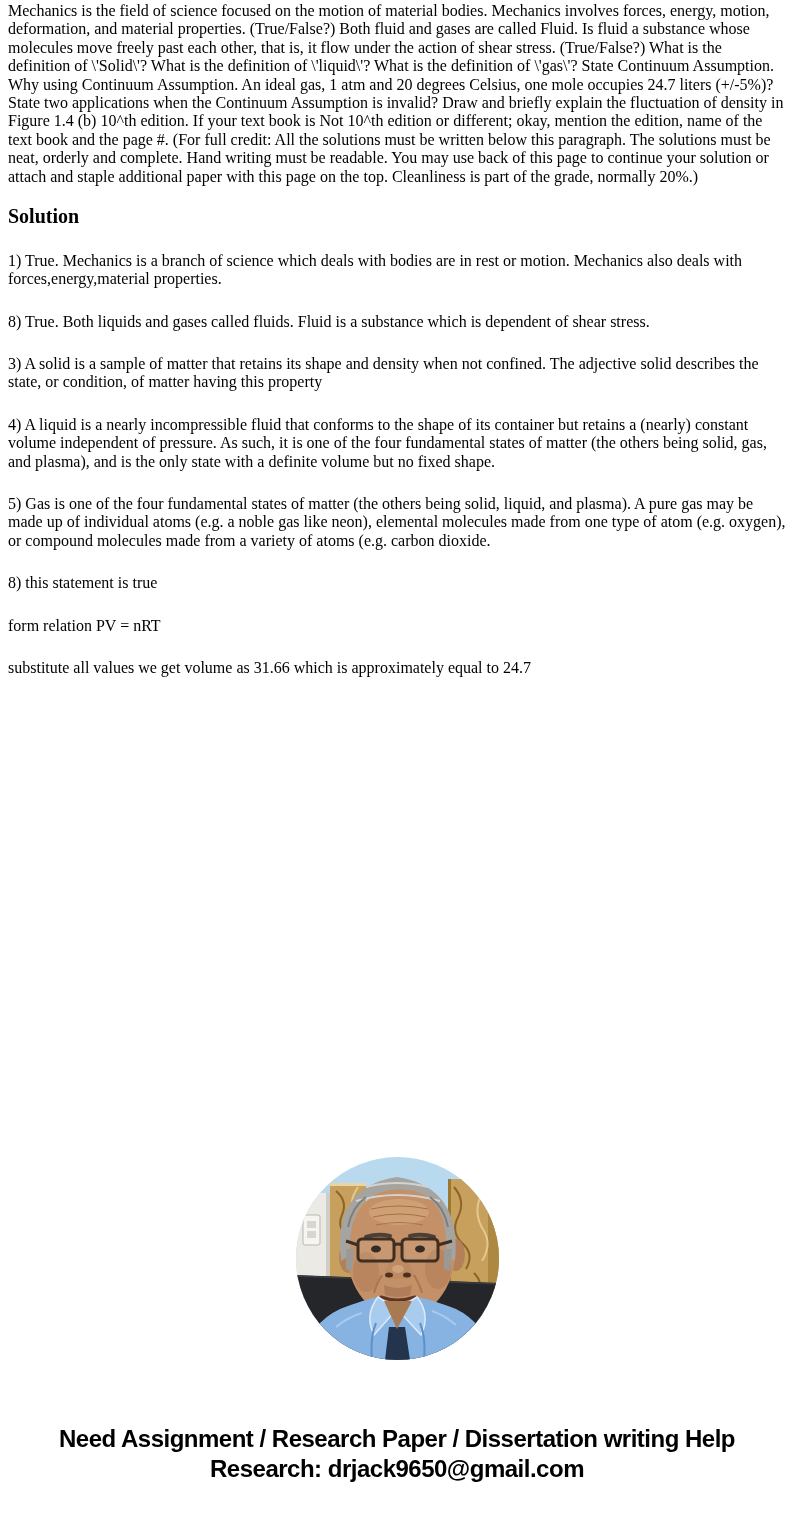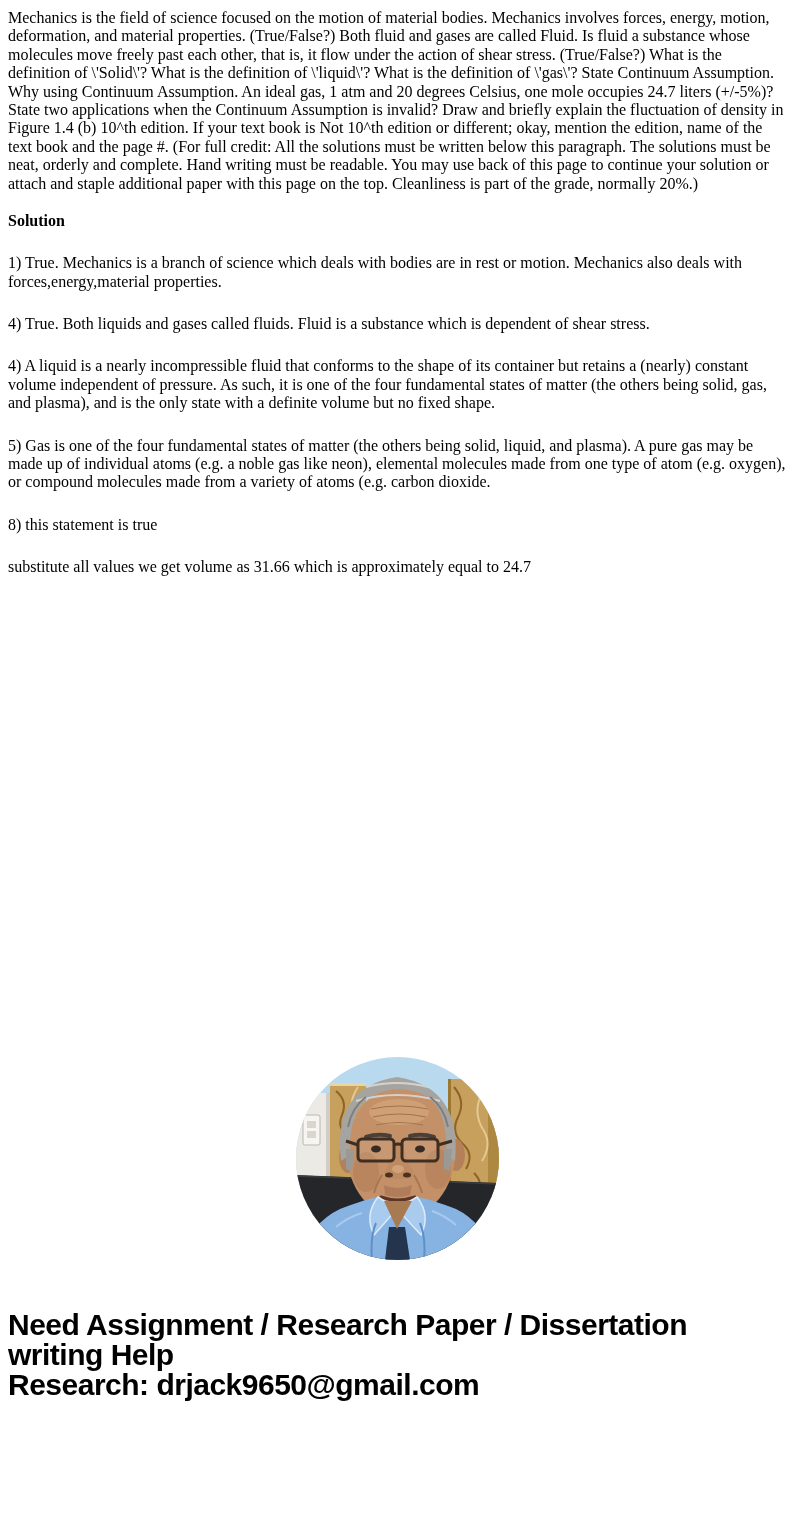--- a/index.html
+++ b/index.html
@@ -6,58 +6,61 @@
   body {
     background: #ffffff;
     color: #000000;
     font-family: "Liberation Serif", serif;
     font-size: 16px;
     line-height: 1.15;
   }
   .page {
     width: 778px;
     margin: 0 auto;
-    padding: 9px 8px 26px 8px;
+    padding: 2px 8px 26px 8px;
   }
   .question { margin: 0; }
   .solution-heading {
-    font-size: 16px;
+    font-size: 20px;
     font-weight: bold;
     margin: 19px 0 18px 0;
   }
   .sol-p { margin: 24px 0; }
   .avatar-row {
     display: flex;
     justify-content: center;
     margin-top: 480px;
   }
   .avatar-row svg { display: block; }
   .footer {
-    margin-top: 50px;
+    margin-top: 64px;
+    text-align: center;
     font-family: "Liberation Sans", sans-serif;
     font-weight: bold;
-    font-size: 30px;
+    font-size: 24px;
     line-height: 30px;
     letter-spacing: -0.5px;
   }
 </style>
 </head>
 <body>
 
 <div class="page">
 
   <p class="question">Mechanics is the field of science focused on the motion of material bodies. Mechanics involves forces, energy, motion, deformation, and material properties. (True/False?) Both fluid and gases are called Fluid. Is fluid a substance whose molecules move freely past each other, that is, it flow under the action of shear stress. (True/False?) What is the definition of \'Solid\'? What is the definition of \'liquid\'? What is the definition of \'gas\'? State Continuum Assumption. Why using Continuum Assumption. An ideal gas, 1 atm and 20 degrees Celsius, one mole occupies 24.7 liters (+/-5%)? State two applications when the Continuum Assumption is invalid? Draw and briefly explain the fluctuation of density in Figure 1.4 (b) 10^th edition. If your text book is Not 10^th edition or different; okay, mention the edition, name of the text book and the page #. (For full credit: All the solutions must be written below this paragraph. The solutions must be neat, orderly and complete. Hand writing must be readable. You may use back of this page to continue your solution or attach and staple additional paper with this page on the top. Cleanliness is part of the grade, normally 20%.)</p>
 
   <h3 class="solution-heading">Solution</h3>
 
   <p class="sol-p">1) True. Mechanics is a branch of science which deals with bodies are in rest or motion. Mechanics also deals with forces,energy,material properties.</p>
-  <p class="sol-p">4) True. Both liquids and gases called fluids. Fluid is a substance which is dependent of shear stress.</p>
+  <p class="sol-p">8) True. Both liquids and gases called fluids. Fluid is a substance which is dependent of shear stress.</p>
+  <p class="sol-p">3) A solid is a sample of matter that retains its shape and density when not confined. The adjective solid describes the state, or condition, of matter having this property</p>
   <p class="sol-p">4) A liquid is a nearly incompressible fluid that conforms to the shape of its container but retains a (nearly) constant volume independent of pressure. As such, it is one of the four fundamental states of matter (the others being solid, gas, and plasma), and is the only state with a definite volume but no fixed shape.</p>
   <p class="sol-p">5) Gas is one of the four fundamental states of matter (the others being solid, liquid, and plasma). A pure gas may be made up of individual atoms (e.g. a noble gas like neon), elemental molecules made from one type of atom (e.g. oxygen), or compound molecules made from a variety of atoms (e.g. carbon dioxide.</p>
   <p class="sol-p">8) this statement is true</p>
+  <p class="sol-p">form relation PV = nRT</p>
   <p class="sol-p">substitute all values we get volume as 31.66 which is approximately equal to 24.7</p>
 
   <div class="avatar-row">
     <svg width="203" height="203" viewBox="0 0 203 203" xmlns="http://www.w3.org/2000/svg">
       <defs>
         <clipPath id="avclip">
             <circle cx="101.5" cy="101.5" r="101.5"></circle>
           </clipPath>
       </defs>
       <g clip-path="url(#avclip)">

